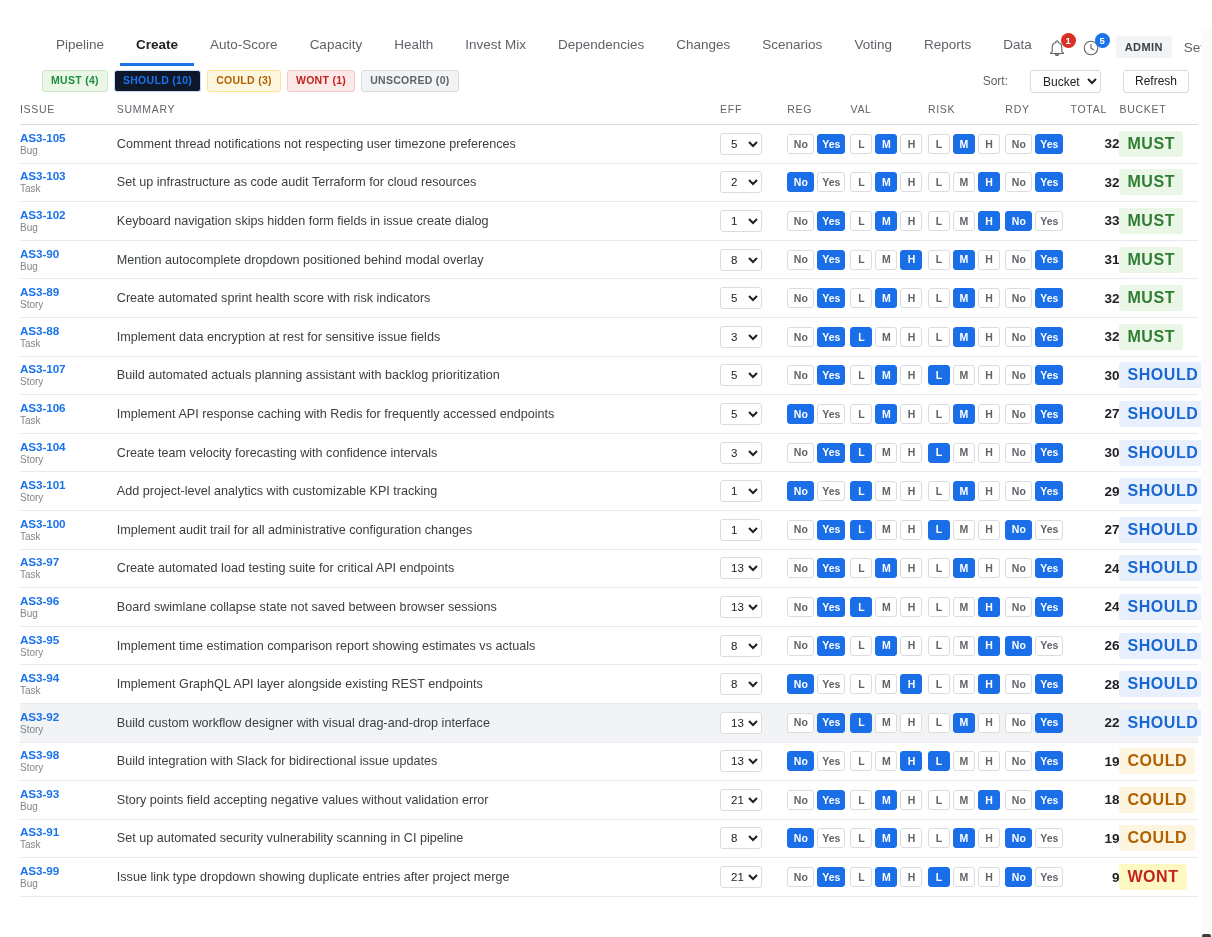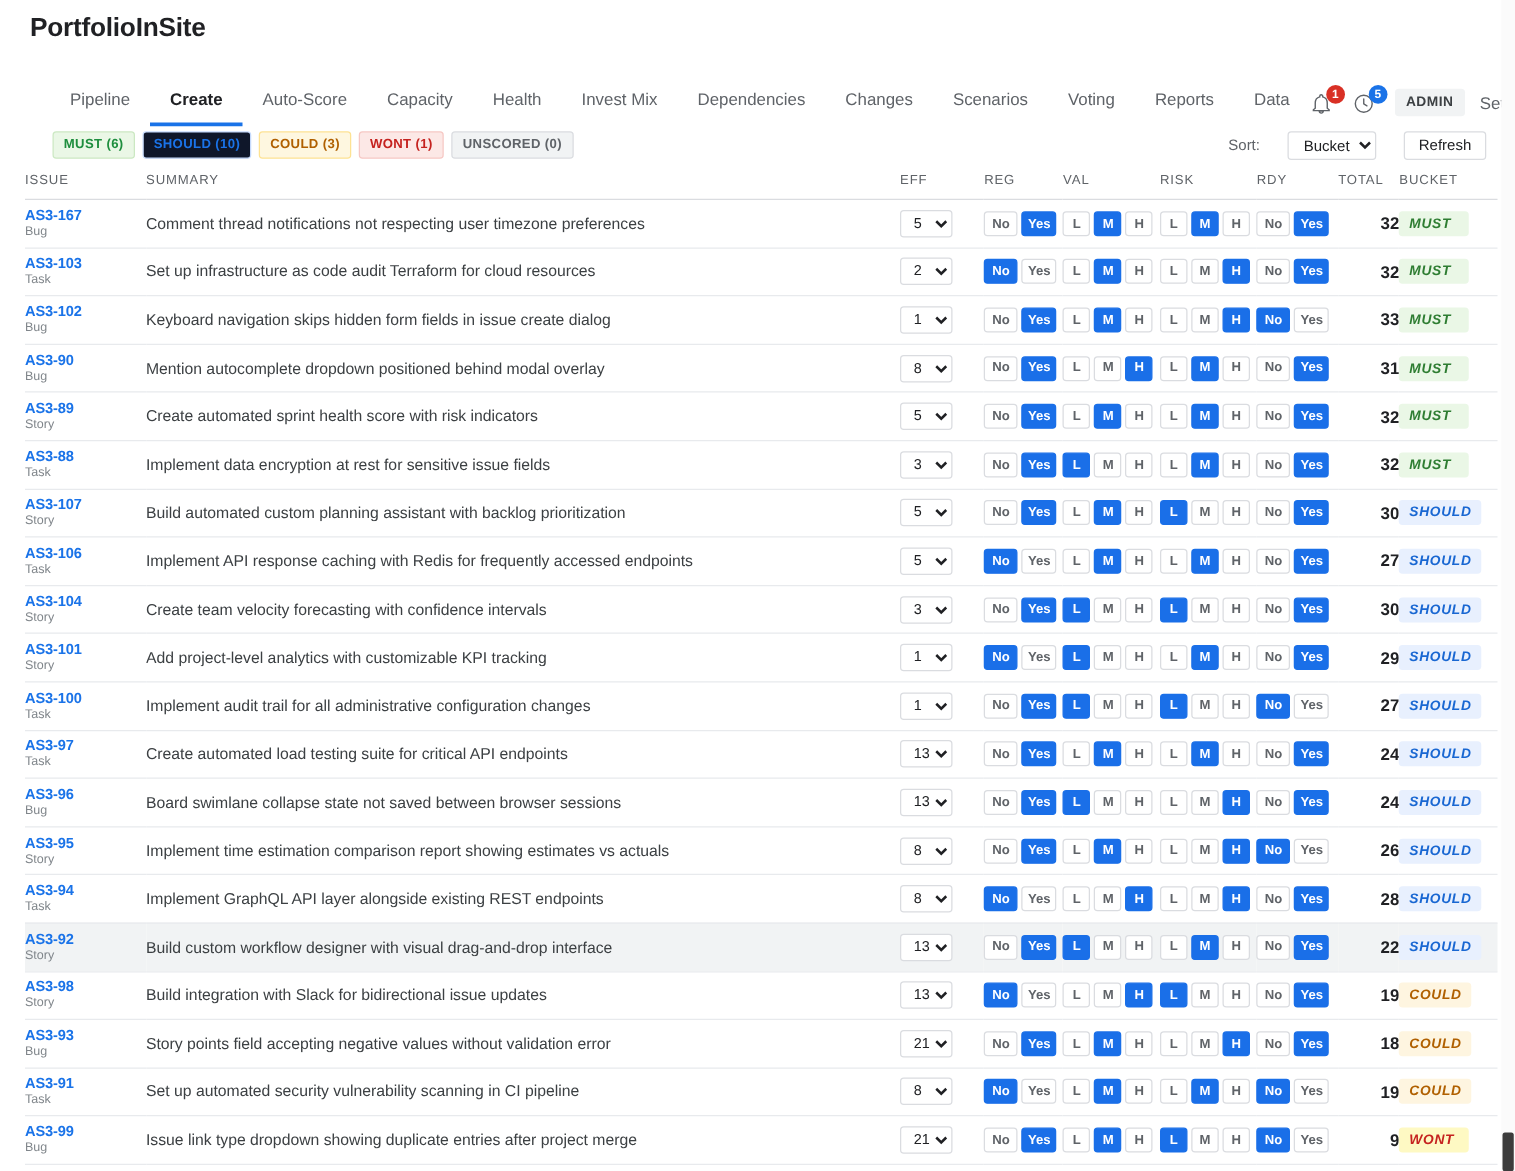--- a/index.html
+++ b/index.html
@@ -236,28 +236,27 @@
   .total-val {
     font-size: 13.5px;
     font-weight: bold;
     color: #202124;
     text-align: right;
     padding-right: 16px;
   }
 
   .bucket-pill {
     display: inline-block;
-    font-size: 11px;
+    font-size: 16px;
     font-weight: bold;
     letter-spacing: 0.55px;
     padding: 4px 8px;
     border-radius: 3px;
     text-align: left;
     min-width: 56px;
-    font-style: italic;
   }
   .bucket-pill.MUST   { background:#eaf7e6; color:#2e7d32; }
   .bucket-pill.SHOULD { background:#e8f0fe; color:#1967d2; }
   .bucket-pill.COULD  { background:#fef5e0; color:#b06000; }
   .bucket-pill.WONT   { background:#fef9c3; color:#c5221f; }
 
   
   .scrollbar-track {
     position: absolute;
     top: 0; right: 0;
@@ -270,21 +269,20 @@
     width: 9px; height: 31px;
     background: #3c3c3c;
     border-radius: 2px;
   }
 </style>
 </head>
 <body>
 
 <div class="page">
 
-  <div class="app-title">PortfolioInSite</div>
 
   <div class="navbar">
     <div class="nav-tabs">
         <div class="nav-tab">Pipeline</div>
         <div class="nav-tab active">Create</div>
         <div class="nav-tab">Auto-Score</div>
         <div class="nav-tab">Capacity</div>
         <div class="nav-tab">Health</div>
         <div class="nav-tab">Invest Mix</div>
         <div class="nav-tab">Dependencies</div>
@@ -308,21 +306,21 @@
         </svg>
         <span class="badge blue">5</span>
       </div>
       <div class="admin-chip">ADMIN</div>
       <div class="settings-link">Settings</div>
     </div>
   </div>
 
   <div class="filters-row">
     <div class="chips">
-        <div class="chip must">MUST (6)</div>
+        <div class="chip must">MUST (4)</div>
         <div class="chip should">SHOULD (10)</div>
         <div class="chip could">COULD (3)</div>
         <div class="chip wont">WONT (1)</div>
         <div class="chip unscored">UNSCORED (0)</div>
       </div>
     <div class="sort-area">
       <span class="sort-label">Sort:</span>
       <select class="sort-select"><option>Bucket</option></select>
       <button class="refresh-btn">Refresh</button>
     </div>
@@ -350,21 +348,21 @@
             <th>VAL</th>
             <th>RISK</th>
             <th>RDY</th>
             <th style="padding-right: 16px;">TOTAL</th>
             <th>BUCKET</th>
           </tr>
       </thead>
       <tbody>
           <tr class="row">
             <td>
-              <div class="issue-key">AS3-167</div>
+              <div class="issue-key">AS3-105</div>
               <div class="issue-type">Bug</div>
             </td>
             <td>
               <div class="summary-text">Comment thread notifications not respecting user timezone preferences</div>
             </td>
             <td><select class="eff-select"><option>1</option><option>2</option><option>3</option><option selected="">5</option><option>8</option><option>13</option><option>21</option></select></td>
             <td>
               <div class="btn-group">
                 <div class="seg wide">No</div>
                 <div class="seg on wide">Yes</div>
@@ -582,21 +580,21 @@
             </td>
             <td class="total-val">32</td>
             <td><span class="bucket-pill MUST">MUST</span></td>
           </tr>
           <tr class="row">
             <td>
               <div class="issue-key">AS3-107</div>
               <div class="issue-type">Story</div>
             </td>
             <td>
-              <div class="summary-text">Build automated custom planning assistant with backlog prioritization</div>
+              <div class="summary-text">Build automated actuals planning assistant with backlog prioritization</div>
             </td>
             <td><select class="eff-select"><option>1</option><option>2</option><option>3</option><option selected="">5</option><option>8</option><option>13</option><option>21</option></select></td>
             <td>
               <div class="btn-group">
                 <div class="seg wide">No</div>
                 <div class="seg on wide">Yes</div>
               </div>
             </td>
             <td>
               <div class="btn-group">

